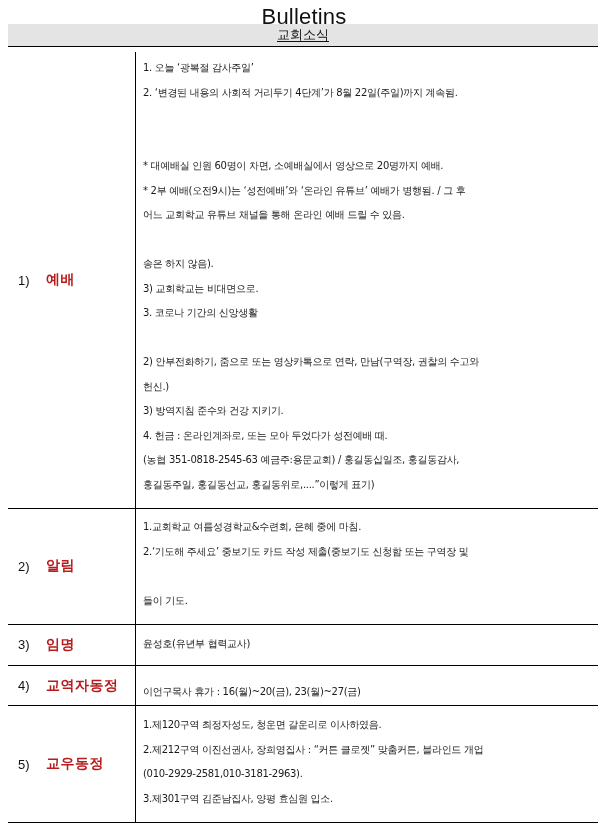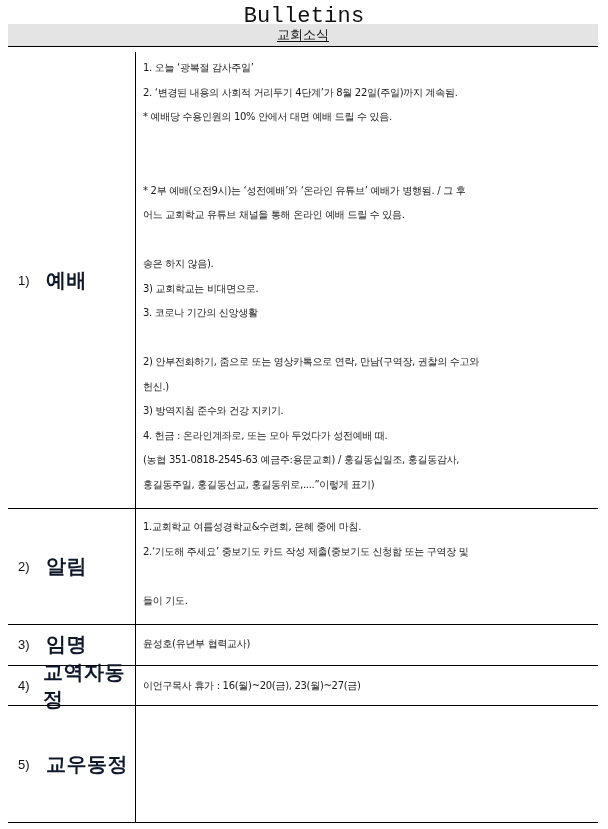--- a/index.html
+++ b/index.html
@@ -2,21 +2,21 @@
 <html><head>
   <meta charset="utf-8">
   <style>
     html, body { margin: 0; padding: 0; background: #ffffff; }
     body {
       width: 608px; height: 829px; position: relative; overflow: hidden;
       font-family: "DejaVu Sans", sans-serif; color: #111;
     }
     .title {
       position: absolute; left: 0; top: 4px; width: 608px; text-align: center;
-      font-family: Liberation Mono, monospace; font-size: 22px; line-height: 26px;
+      font-family: Liberation Sans, sans-serif; font-size: 22px; line-height: 26px;
       color: #111; letter-spacing: 0.2px;
     }
     .header-band {
       position: absolute; left: 8px; top: 24px; width: 590px; height: 22px;
       background: #e4e4e4; border-bottom: 1px solid #000;
     }
     .header-label {
       position: absolute; left: 0; right: 0; top: 2px; text-align: center;
       font-size: 13px; line-height: 18px; color: #111;
       text-decoration: underline; text-underline-offset: 2px;
@@ -31,21 +31,21 @@
     .label-cell {
       position: absolute; left: 0; top: 0; bottom: 0; width: 127px;
       border-right: 1px solid #000;
       display: flex; align-items: center;
     }
     .label-num {
       font-family: "Liberation Sans", sans-serif; font-size: 13px;
       margin-left: 10px; width: 28px; color: #111;
     }
     .label-text {
-      font-size: 20px; font-weight: bold; color: #0f172a; letter-spacing: 0.5px;
+      font-size: 14px; font-weight: bold; color: #b91c1c; letter-spacing: 0.5px;
     }
     .content-cell {
       position: absolute; left: 128px; top: 0; right: 0; bottom: 0;
       padding-left: 7px;
       font-family: "DejaVu Sans", sans-serif; font-size: 10px; color: #1a1a1a;
       letter-spacing: -0.3px;
     }
     .line {
       position: absolute; white-space: nowrap; line-height: 16px;
     }
@@ -62,21 +62,21 @@
 <div class="table">
 
   <div class="row" style="top:0px; height:456px;">
     <div class="label-cell">
       <span class="label-num">1)</span>
       <span class="label-text">예배</span>
     </div>
     <div class="content-cell">
       <div class="line" style="top:8px">1.  오늘 ‘광복절 감사주일’</div>
       <div class="line" style="top:33px">2. ‘변경된 내용의 사회적 거리두기 4단계’가 8월 22일(주일)까지 계속됨.</div>
-      <div class="line" style="top:57px">  * 예배당 수용인원의 10% 안에서 대면 예배 드릴 수 있음.</div>
+      <div class="line" style="top:106px">    * 대예배실 인원 60명이 차면,  소예배실에서 영상으로 20명까지 예배.</div>
       <div class="line" style="top:131px">    * 2부 예배(오전9시)는 ‘성전예배’와 ‘온라인 유튜브’ 예배가 병행됨. / 그 후</div>
       <div class="line" style="top:155px">      어느 교회학교 유튜브 채널을 통해 온라인 예배 드릴 수 있음.</div>
       <div class="line" style="top:204px">      송은 하지 않음).</div>
       <div class="line" style="top:229px">  3) 교회학교는 비대면으로.</div>
       <div class="line" style="top:253px">3. 코로나 기간의 신앙생활</div>
       <div class="line" style="top:302px"> 2) 안부전화하기,  줌으로 또는 영상카톡으로 연락,  만남(구역장,  권찰의 수고와</div>
       <div class="line" style="top:327px">     헌신.)</div>
       <div class="line" style="top:351px">  3) 방역지침 준수와 건강 지키기.</div>
       <div class="line" style="top:376px">4. 헌금 : 온라인계좌로,  또는 모아 두었다가 성전예배 때.</div>
       <div class="line" style="top:400px">  (농협 351-0818-2545-63 예금주:용문교회) / 홍길동십일조,  홍길동감사,</div>
@@ -105,24 +105,30 @@
       <div class="line" style="top:12px">윤성호(유년부 협력교사)</div>
     </div>
   </div>
 
   <div class="row" style="top:614px; height:39px;">
     <div class="label-cell">
       <span class="label-num">4)</span>
       <span class="label-text">교역자동정</span>
     </div>
     <div class="content-cell">
-      <div class="line" style="top:12px">이언구목사 휴가 : 16(월)~20(금),  23(월)~27(금)</div>
+      <div class="line" style="top:18px">이언구목사 휴가 : 16(월)~20(금),  23(월)~27(금)</div>
     </div>
   </div>
 
   <div class="row" style="top:654px; height:116px;">
     <div class="label-cell">
       <span class="label-num">5)</span>
       <span class="label-text">교우동정</span>
     </div>
+    <div class="content-cell">
+      <div class="line" style="top:11px">1.제120구역 최정자성도,  청운면 갈운리로 이사하였음.</div>
+      <div class="line" style="top:36px">2.제212구역 이진선권사,  장희영집사 : “커튼 클로젯” 맞춤커튼,  블라인드 개업</div>
+      <div class="line" style="top:60px">   (010-2929-2581,010-3181-2963).</div>
+      <div class="line" style="top:85px">3.제301구역 김준남집사,  양평 효심원 입소.</div>
+    </div>
   </div>
 
 </div>
 
 </body></html>

